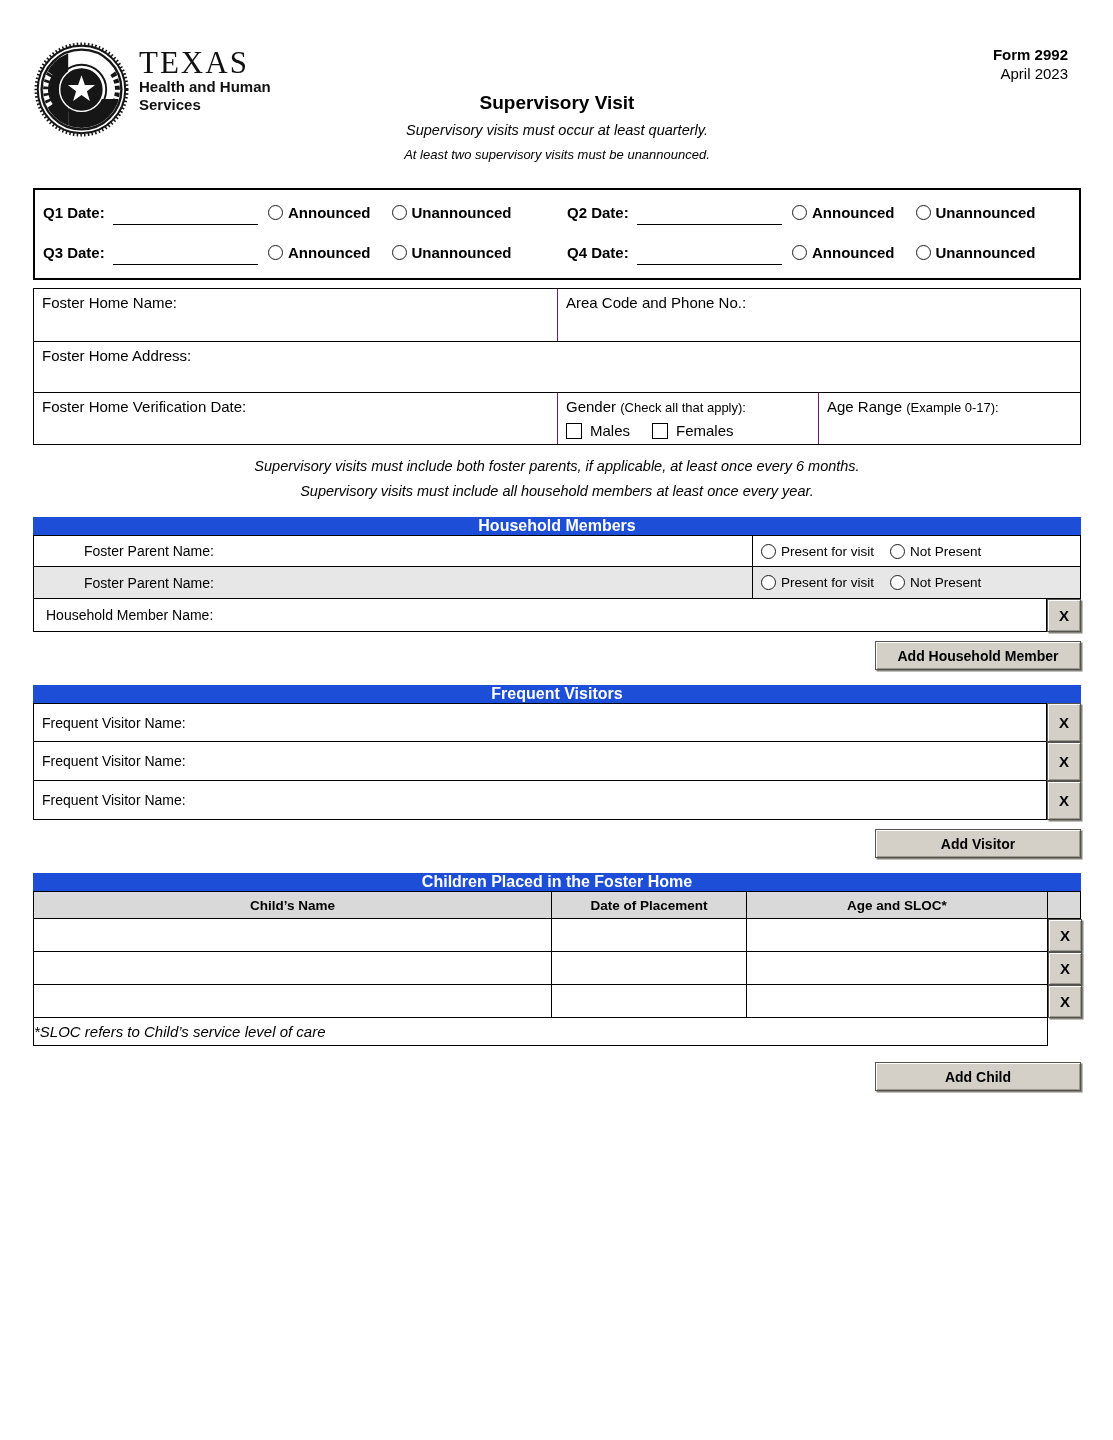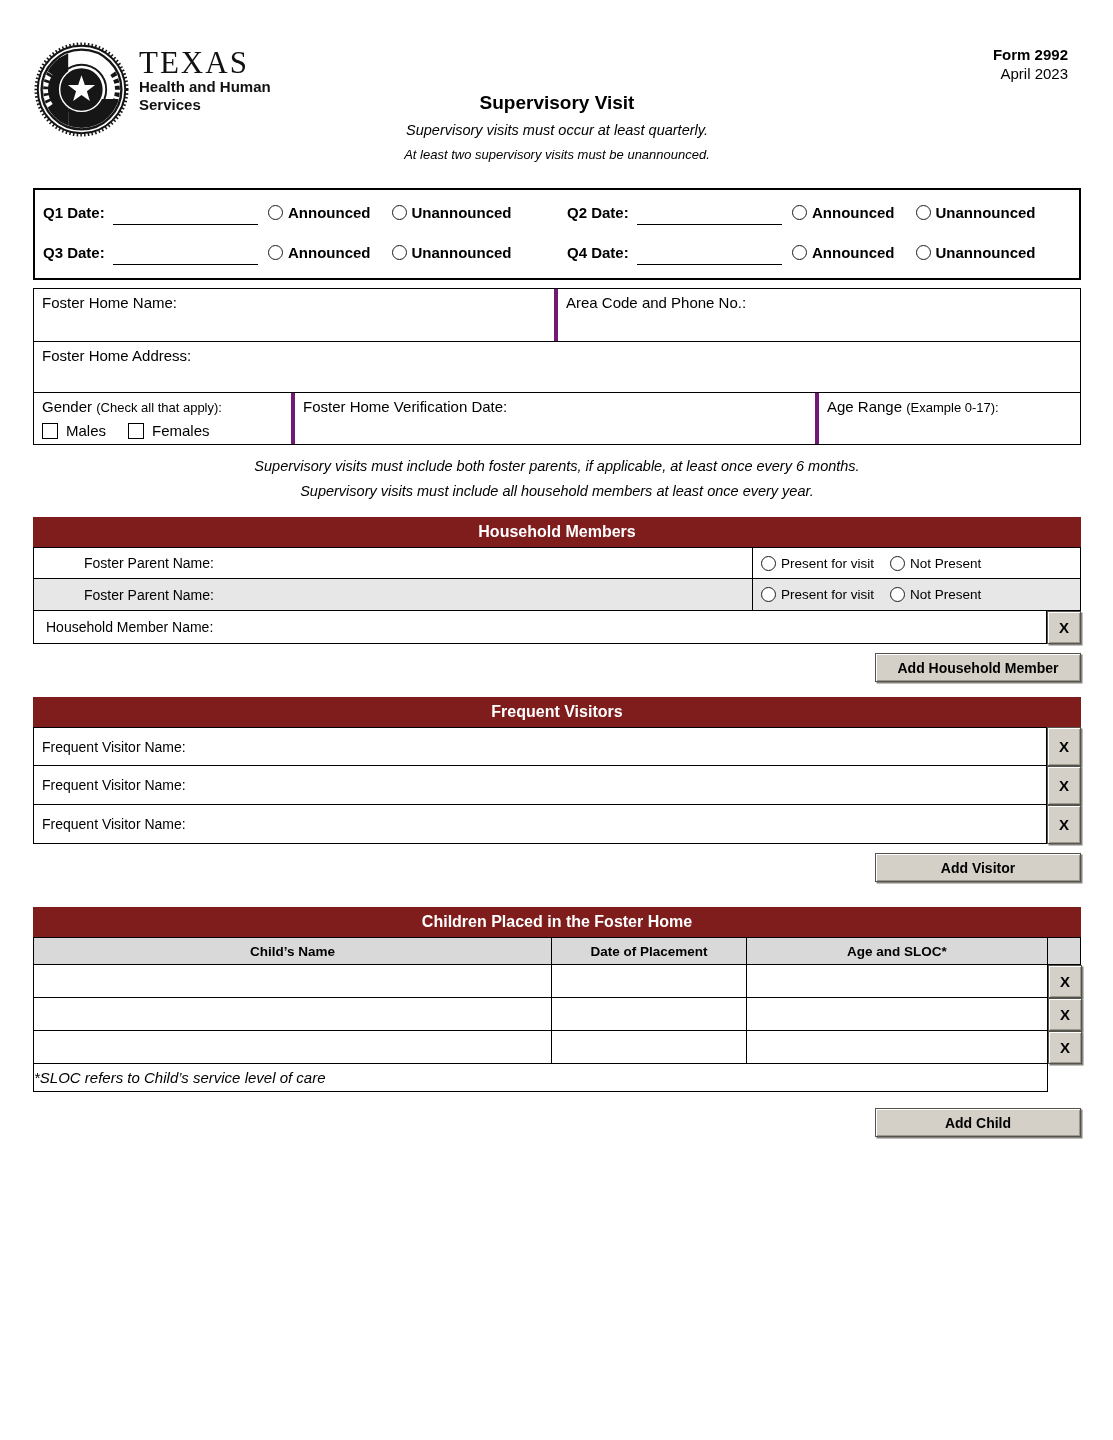--- a/index.html
+++ b/index.html
@@ -35,34 +35,34 @@
   .rgrp-bold { font-weight: bold; font-size: 15px; }
 
   
   .ft { margin-top: 8px; border: 1px solid #000; }
   .ft-row { display: flex; }
   .ft-row + .ft-row { border-top: 1px solid #000; }
   .ft-cell { padding: 5px 8px; font-size: 15px; }
   .ft-r1 { height: 52px; }
   .ft-r2 { height: 51px; }
   .ft-r3 { height: 52px; }
-  .bR { border-right: 4px solid #701a75; }
+  .bR { border-right: 1px solid #701a75; }
   .w-half { width: 524px; flex: none; }
   .w-gender { width: 261px; flex: none; }
   .w-age { flex: 1; }
   .hint { font-size: 13px; }
   .chk-line { display: flex; align-items: center; margin-top: 7px; }
   .checkbox { width: 16px; height: 16px; border: 1.5px solid #000; background: #fff; margin-right: 8px; flex: none; }
   .chk-item { display: flex; align-items: center; margin-right: 22px; font-size: 15px; }
 
   
   .mid-notes { margin-top: 9px; text-align: center; font-style: italic; font-size: 14.5px; line-height: 25px; }
 
   
-  .band { height: 30px; background: #7f1d1d; color: #fff; font-weight: bold; font-size: 16px; display: flex; align-items: center; justify-content: center; }
+  .band { height: 18px; background: #1d4ed8; color: #fff; font-weight: bold; font-size: 16px; display: flex; align-items: center; justify-content: center; }
 
   
   .household { margin-top: 13px; }
   .hrow { display: flex; height: 32px; border: 1px solid #000; border-top: none; }
   .hrow-first { border-top: 1px solid #000; }
   .hrow-gray { background: #e7e7e7; }
   .hcell-left { flex: 1; display: flex; align-items: center; padding-left: 50px; font-size: 14px; }
   .hcell-right { width: 328px; flex: none; border-left: 1px solid #000; display: flex; align-items: center; padding-left: 8px; }
   .pgrp { display: flex; align-items: center; margin-right: 16px; font-size: 13.5px; }
   .mrow { display: flex; height: 33px; }
@@ -80,21 +80,21 @@
   .xbtn { width: 34px; flex: none; display: flex; align-items: center; justify-content: center; font-size: 15px; }
   .addbtn { display: block; margin: 9px 0 0 auto; width: 206px; height: 29px; }
 
   
   .visitors { margin-top: 15px; }
   .vrow { display: flex; height: 39px; }
   .vcell { flex: 1; border: 1px solid #000; display: flex; align-items: center; padding-left: 8px; font-size: 14px; background: #fff; }
   .vrow + .vrow .vcell { border-top: none; }
 
   
-  .children { margin-top: 25px; }
+  .children { margin-top: 15px; }
   .c-hdr { display: flex; height: 28px; }
   .c-hdr-main { width: 1015px; flex: none; display: flex; border: 1px solid #000; background: #d9d9d9; }
   .c-hdr-cell { display: flex; align-items: center; justify-content: center; font-weight: bold; font-size: 13.5px; }
   .c-hdr-x { width: 33px; flex: none; border: 1px solid #000; border-left: none; background: #d9d9d9; }
   .c-row { display: flex; height: 33px; }
   .c-row-main { width: 1015px; flex: none; display: flex; border: 1px solid #000; border-top: none; background: #fff; }
   .cw1 { width: 518px; flex: none; border-right: 1px solid #000; }
   .cw2 { width: 195px; flex: none; border-right: 1px solid #000; }
   .cw3 { flex: 1; }
   .sloc-row { width: 1015px; border: 1px solid #000; border-top: none; height: 28px; display: flex; align-items: center; padding-left: 0; font-style: italic; font-size: 15px; background:#fff; }
@@ -197,34 +197,34 @@
 
     <div class="ft">
       <div class="ft-row ft-r1">
         <div class="ft-cell bR w-half"><span>Foster Home Name:</span></div>
         <div class="ft-cell w-age"><span>Area Code and Phone No.:</span></div>
       </div>
       <div class="ft-row ft-r2">
         <div class="ft-cell" style="flex:1"><span>Foster Home Address:</span></div>
       </div>
       <div class="ft-row ft-r3">
+        <div class="ft-cell bR w-half"><span>Foster Home Verification Date:</span></div>
         <div class="ft-cell bR w-gender">
           <div><span>Gender</span> <span class="hint">(Check all that apply):</span></div>
           <div class="chk-line">
             <span class="chk-item">
                 <span class="checkbox"></span>
                 <span>Males</span>
               </span>
             <span class="chk-item">
                 <span class="checkbox"></span>
                 <span>Females</span>
               </span>
           </div>
         </div>
-        <div class="ft-cell bR w-half"><span>Foster Home Verification Date:</span></div>
         <div class="ft-cell w-age"><span>Age Range</span> <span class="hint">(Example 0-17):</span></div>
       </div>
     </div>
 
     <div class="mid-notes">
       <div>Supervisory visits must include both foster parents, if applicable, at least once every 6 months.</div>
       <div>Supervisory visits must include all household members at least once every year.</div>
     </div>
 
     <div class="household">

